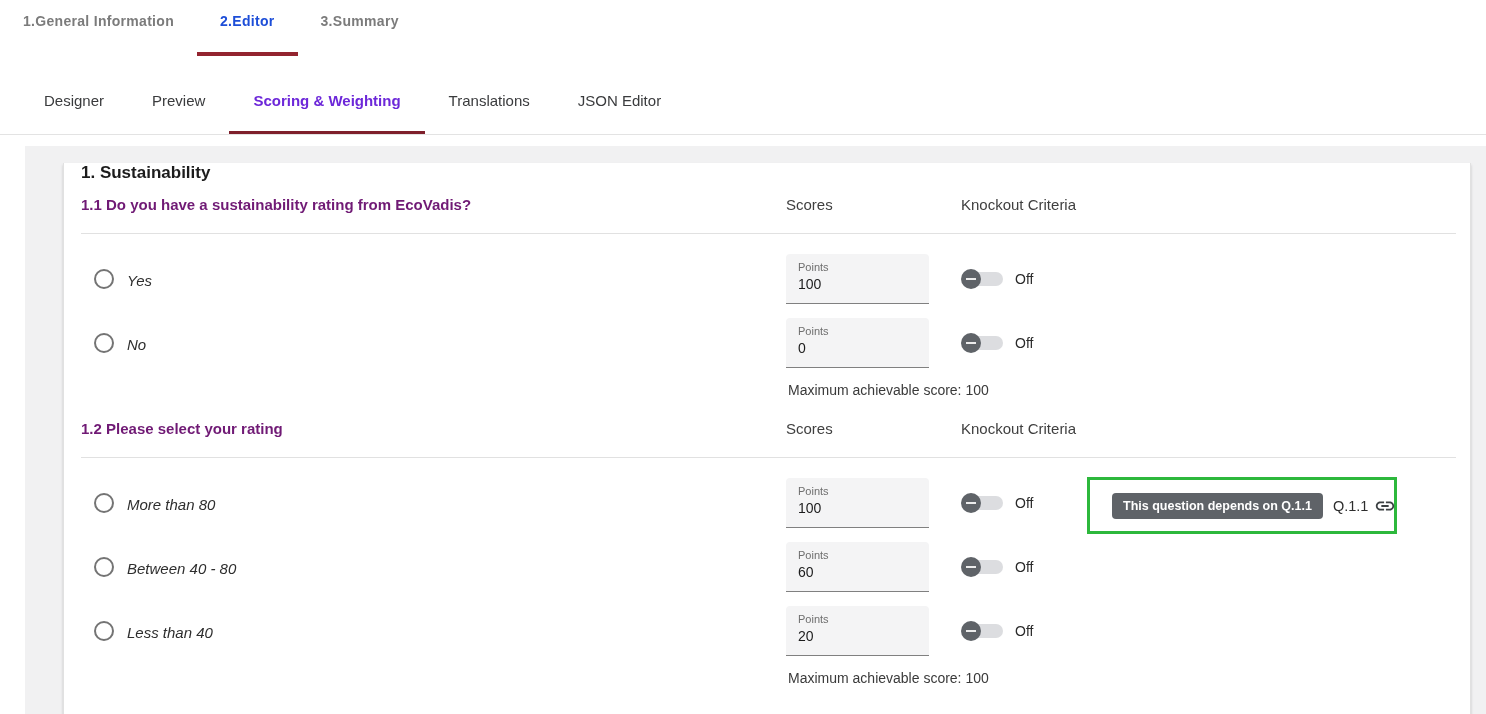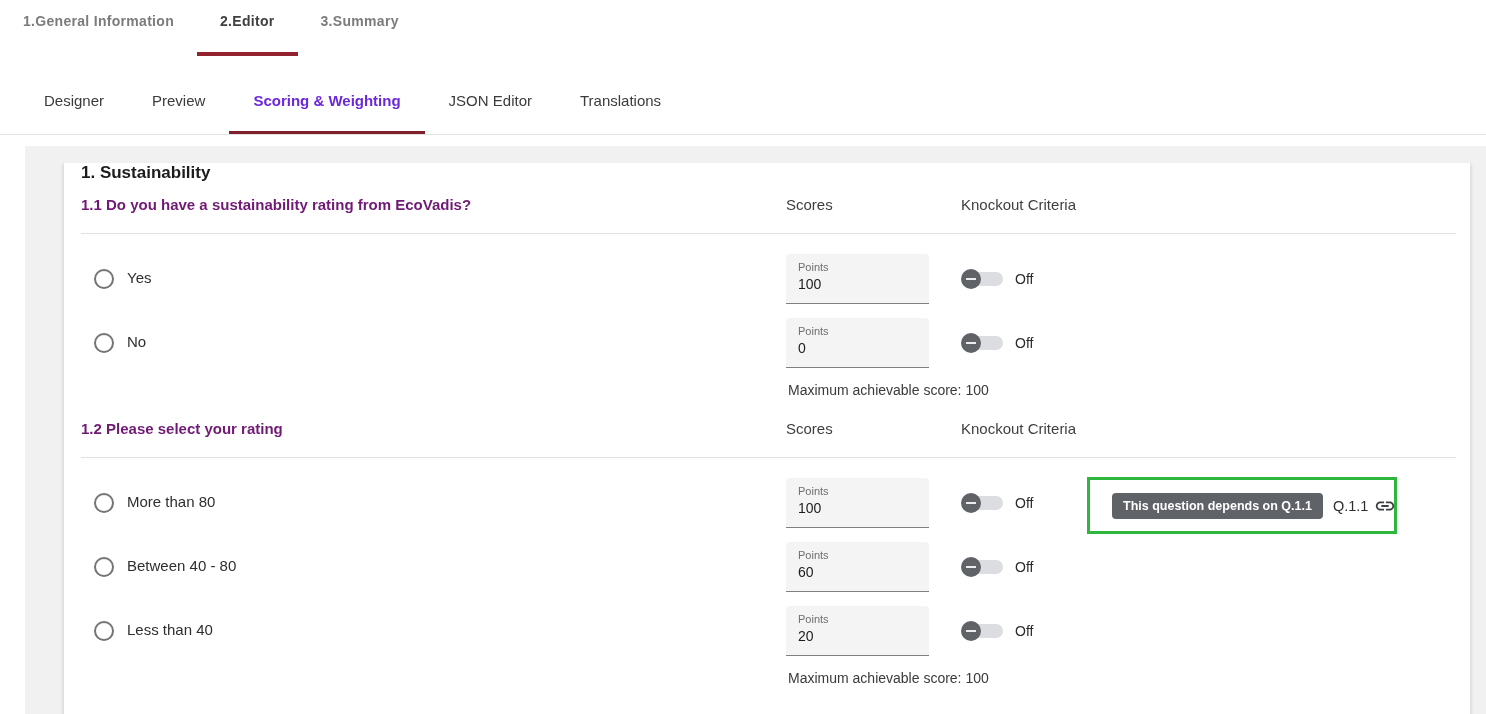--- a/index.html
+++ b/index.html
@@ -3,21 +3,21 @@
 <meta charset="utf-8">
 <style>
   * { margin: 0; padding: 0; box-sizing: border-box; }
   html, body { width: 1486px; height: 714px; overflow: hidden; }
   body { font-family: "Liberation Sans", sans-serif; background: #ffffff; color: #1f1f1f; }
 
   
   .stepper { display: flex; padding-top: 10px; }
   .step { padding: 3px 23px 12px; font-size: 14px; font-weight: bold; color: #7b7b7b;
           letter-spacing: .3px; cursor: pointer; }
-  .step.active { color: #404040; border-bottom: 4px solid #93242f; padding-bottom: 23px; }
+  .step.active { color: #1d4ed8; border-bottom: 4px solid #93242f; padding-bottom: 23px; }
 
   
   .tabbar { display: flex; margin-top: 20px; padding-left: 20px; border-bottom: 1px solid #e3e3e3; }
   .tab { padding: 16px 24px 25px; font-size: 15px; color: #3a3b3d; cursor: pointer; }
   .tab.active { font-weight: bold; color: #6d28d9; border-bottom: 3px solid #7e1f2b; padding-bottom: 22px; }
 
   
   .workspace { display: flex; height: 697px; margin-top: 11px; }
   .left-gutter { width: 25px; background: #ffffff; }
   .canvas { flex: 1; background: #f1f1f2; }
@@ -31,21 +31,21 @@
   .q-header { display: grid; grid-template-columns: 705px 175px 1fr; align-items: end; margin-top: 13px; }
   .q-header.second { margin-top: 22px; }
   .q-title { font-size: 15px; font-weight: bold; color: #701a75; }
   .col-h { font-size: 15px; color: #3f3f3f; }
 
   .divider { border-bottom: 1px solid #e1e1e1; margin-top: 20px; }
 
   .options { padding-top: 20px; position: relative; }
   .opt-row { display: grid; grid-template-columns: 705px 175px 1fr; align-items: center;
              height: 50px; margin-bottom: 14px; }
-  .opt-cell1 { display: flex; align-items: flex-start; padding-left: 13px; }
+  .opt-cell1 { display: flex; align-items: flex-end; padding-left: 13px; font-style: italic; }
   .radio { width: 20px; height: 20px; border: 2px solid #747474; border-radius: 50%;
            background: #fff; cursor: pointer; flex: 0 0 auto; }
   .opt-label { margin-left: 13px; font-size: 15px; color: #2e2e2e; }
 
   .points-field { width: 143px; height: 50px; background: #f4f4f5; border-radius: 4px 4px 0 0;
                   border-bottom: 1px solid #808080; padding: 7px 0 0 12px; }
   .points-label { font-size: 11px; color: #6e6e6e; display: block; }
   .points-input { display: block; border: none; background: transparent; outline: none;
                   font-family: inherit; font-size: 14px; color: #1c1c1c; margin-top: 3px; width: 120px; }
 
@@ -75,22 +75,22 @@
 <nav class="stepper">
   <div class="step">1.General Information</div>
   <div class="step active">2.Editor</div>
   <div class="step">3.Summary</div>
 </nav>
 
 <nav class="tabbar">
   <div class="tab">Designer</div>
   <div class="tab">Preview</div>
   <div class="tab active">Scoring &amp; Weighting</div>
+  <div class="tab">Translations</div>
   <div class="tab">JSON Editor</div>
-  <div class="tab">Translations</div>
 </nav>
 
 <div class="workspace">
   <div class="left-gutter"></div>
   <div class="canvas">
     <section class="card">
 
       <h2 class="section-title">1. Sustainability</h2>
 
       <div class="q-header">

